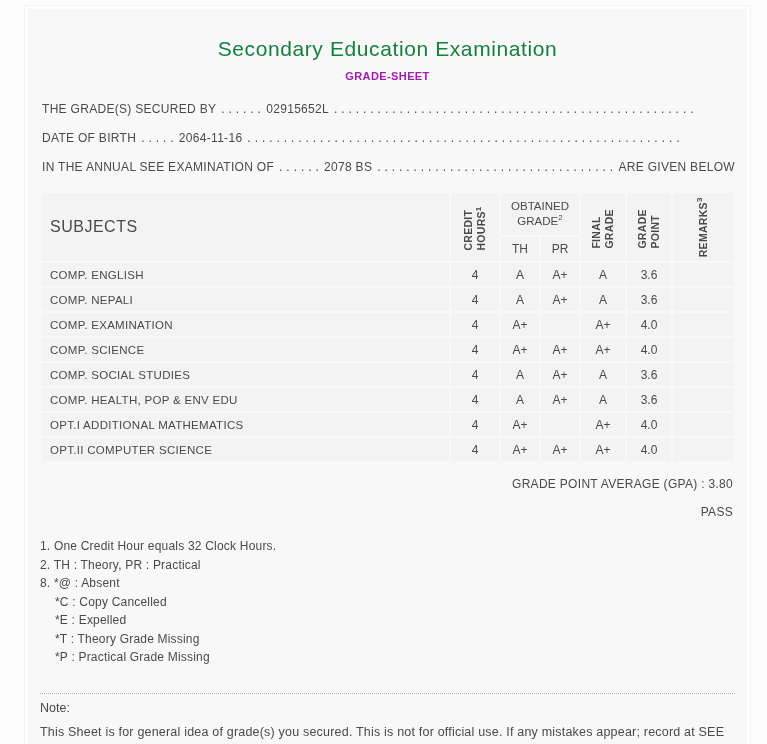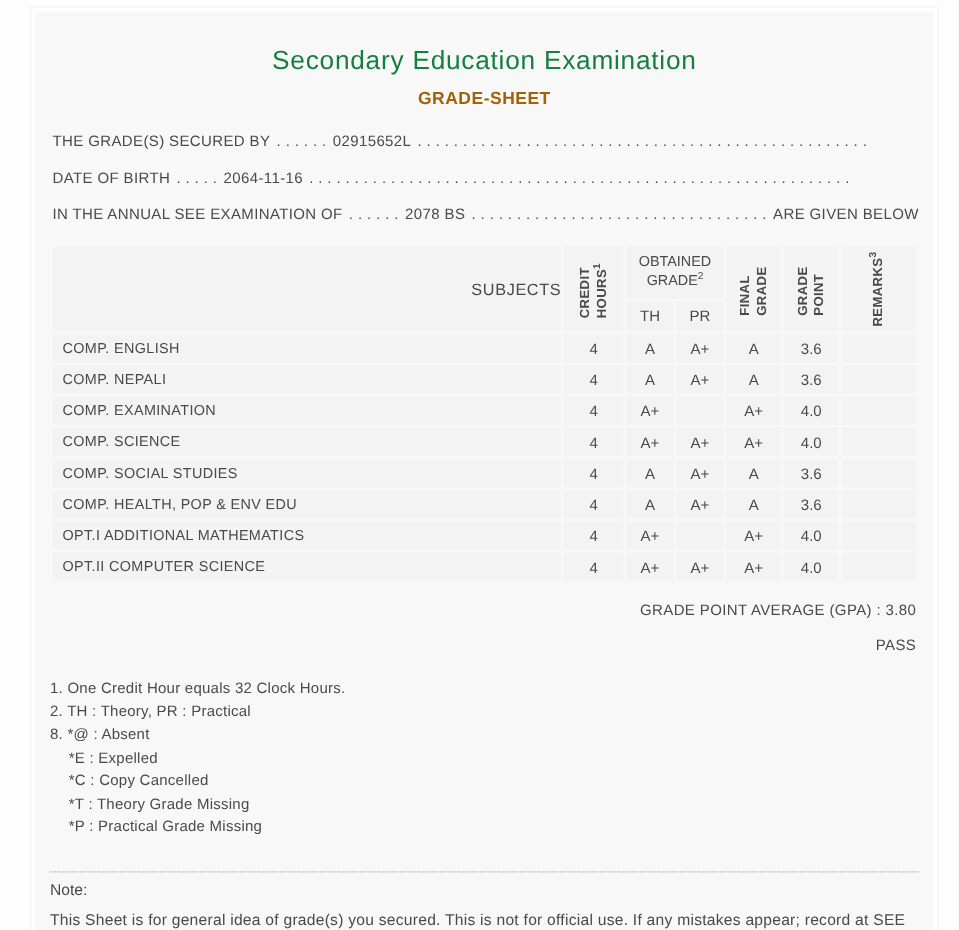--- a/index.html
+++ b/index.html
@@ -24,24 +24,24 @@
     margin-top:8px;
     text-align:center;
     font-size:21px;
     font-weight:400;
     letter-spacing:0.6px;
     color:#15803d;
   }
   .subtitle {
     margin-top:9px;
     text-align:center;
-    font-size:14px;
+    font-size:11px;
     font-weight:700;
     letter-spacing:0.4px;
-    color:#a16207;
+    color:#a21caf;
   }
   .info { margin-top:12px; }
   .info-line {
     height:29px;
     display:flex;
     align-items:center;
     font-size:12px;
     letter-spacing:0.3px;
     white-space:nowrap;
     overflow:hidden;
@@ -64,21 +64,21 @@
     vertical-align:middle;
   }
   col.col-credit { width:48px; }
   col.col-th { width:38px; }
   col.col-pr { width:38px; }
   col.col-final { width:44px; }
   col.col-gp { width:44px; }
   col.col-rem { width:60px; }
   tr.tier1 th { height:42px; }
   tr.tier2 th { height:24px; }
-  th.subjects { text-align:right; padding-left:8px; font-size:13px; letter-spacing:0.5px; }
+  th.subjects { text-align:left; padding-left:8px; font-size:16px; letter-spacing:0.5px; }
   .vwrap { display:flex; align-items:center; justify-content:center; height:100%; }
   .vrot {
     transform:rotate(-90deg);
     font-weight:700;
     font-size:10.5px;
     line-height:1.2;
     letter-spacing:0.3px;
     color:#4a4a4a;
   }
   .vrot.two { width:48px; text-align:left; }
@@ -247,22 +247,22 @@
 
   <div class="summary">
     <div>GRADE POINT AVERAGE (GPA) : 3.80</div>
     <div class="result">PASS</div>
   </div>
 
   <div class="footnotes">
     <div>1. One Credit Hour equals 32 Clock Hours.</div>
     <div>2. TH : Theory, PR : Practical</div>
     <div>8. *@ : Absent</div>
+    <div class="indent">*C : Copy Cancelled</div>
     <div class="indent">*E : Expelled</div>
-    <div class="indent">*C : Copy Cancelled</div>
     <div class="indent">*T : Theory Grade Missing</div>
     <div class="indent">*P : Practical Grade Missing</div>
   </div>
 
   <div class="divider"></div>
   <div class="note-label">Note:</div>
   <div class="note-text">This Sheet is for general idea of grade(s) you secured. This is not for official use. If any mistakes appear; record at SEE Board ledger will be referred.</div>
 
 </div>
 

